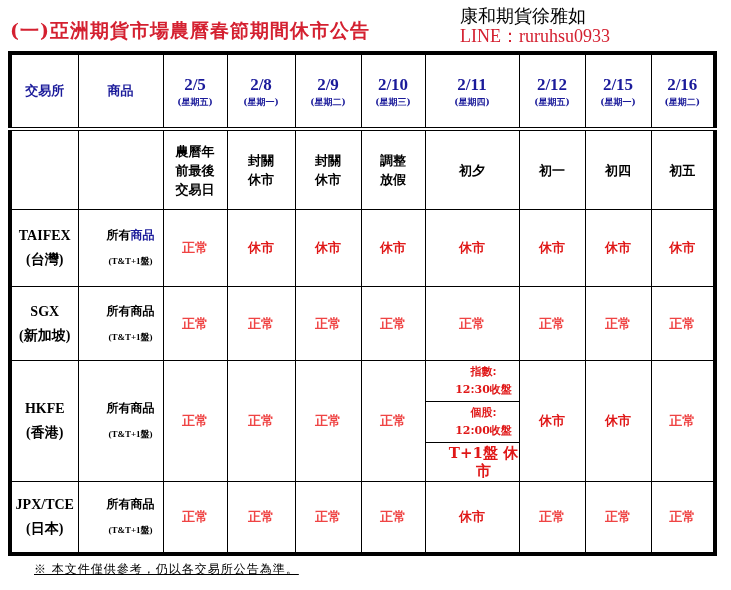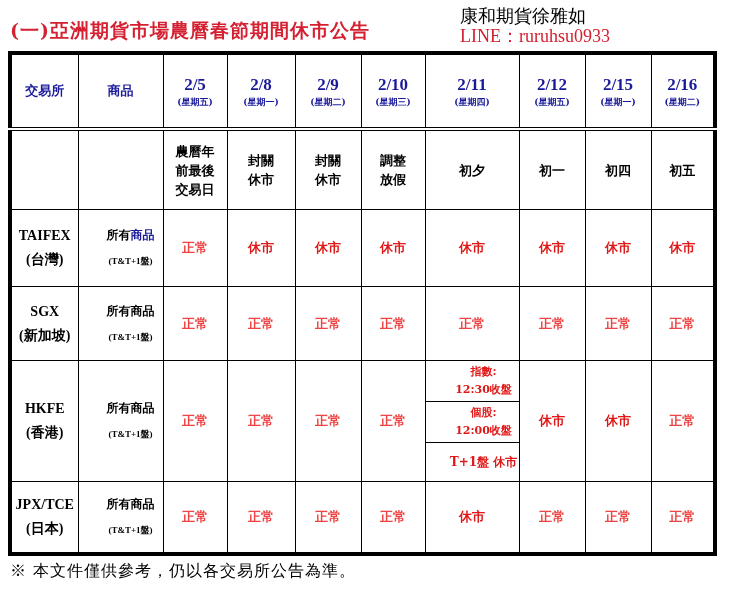--- a/index.html
+++ b/index.html
@@ -26,21 +26,21 @@
   .prod { font-size:12px; line-height:20px;padding-left:20px; }
   .prod .sub { font-size:9px; display:block; font-family:"Liberation Serif", serif;margin-top:6px; }
   .blue { color:#1a1a9a; }
   .red { color:#e01818; }
   .normal { color:#ef4444; }
   .row-taifex td { height:76px; }
   .row-sgx td { height:73px; }
   .row-hkfe td.sub-cell { height:40px; font-size:11px; line-height:18px;padding-left:23px; }
   .row-hkfe td { }
   .row-jpx td { height:70px; }
-  .note { position:absolute; left:10px; top:561px; font-size:16px; color:#000; letter-spacing:1px; }
+  .note { position:absolute; left:34px; top:561px; font-size:12px; color:#000; letter-spacing:1px;text-decoration:underline; }
 </style>
 </head>
 <body>
 
 <div class="title">(一)亞洲期貨市場農曆春節期間休市公告</div>
 <div class="contact">
   <div class="name">康和期貨徐雅如</div>
   <div class="line">LINE：ruruhsu0933</div>
 </div>
 
@@ -190,21 +190,21 @@
       <td rowspan="3" class="red">休市</td>
       <td rowspan="3" class="normal">正常</td>
     </tr>
     <tr class="row-hkfe">
       <td class="sub-cell red">
             <div>個股:</div>
             <div>12:00收盤</div>
           </td>
     </tr>
     <tr class="row-hkfe">
-      <td class="sub-cell red" style="font-size:12px;height:38px;">T+1盤 休市</td>
+      <td class="sub-cell red" style="font-size:15px;height:38px;">T+1盤 休市</td>
     </tr>
 
     <tr class="row-jpx">
       <td class="exch">
             <div>JPX/TCE</div>
             <div>(日本)</div>
           </td>
       <td class="prod">
             <div>所有商品</div>
             <span class="sub">(T&amp;T+1盤)</span>

